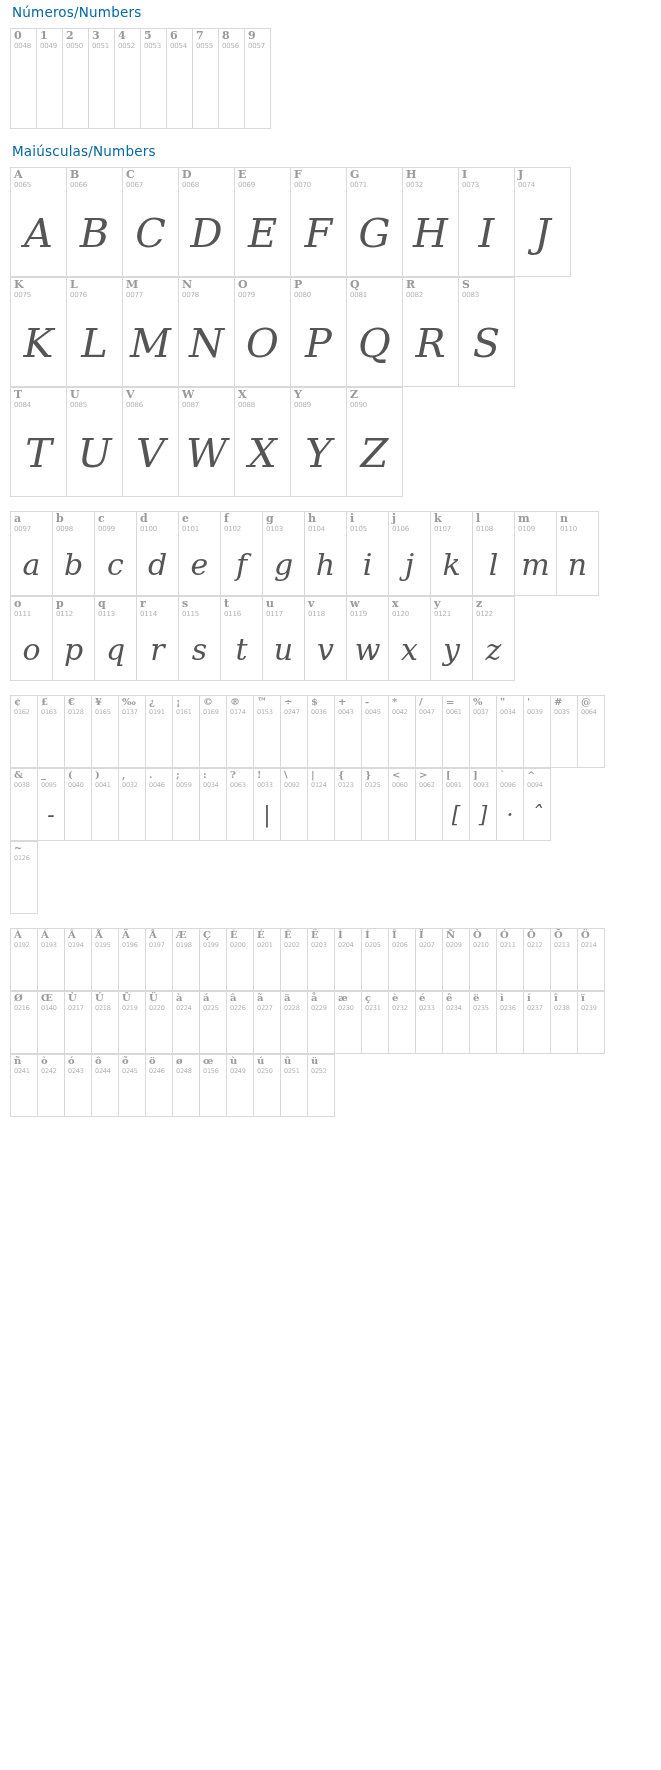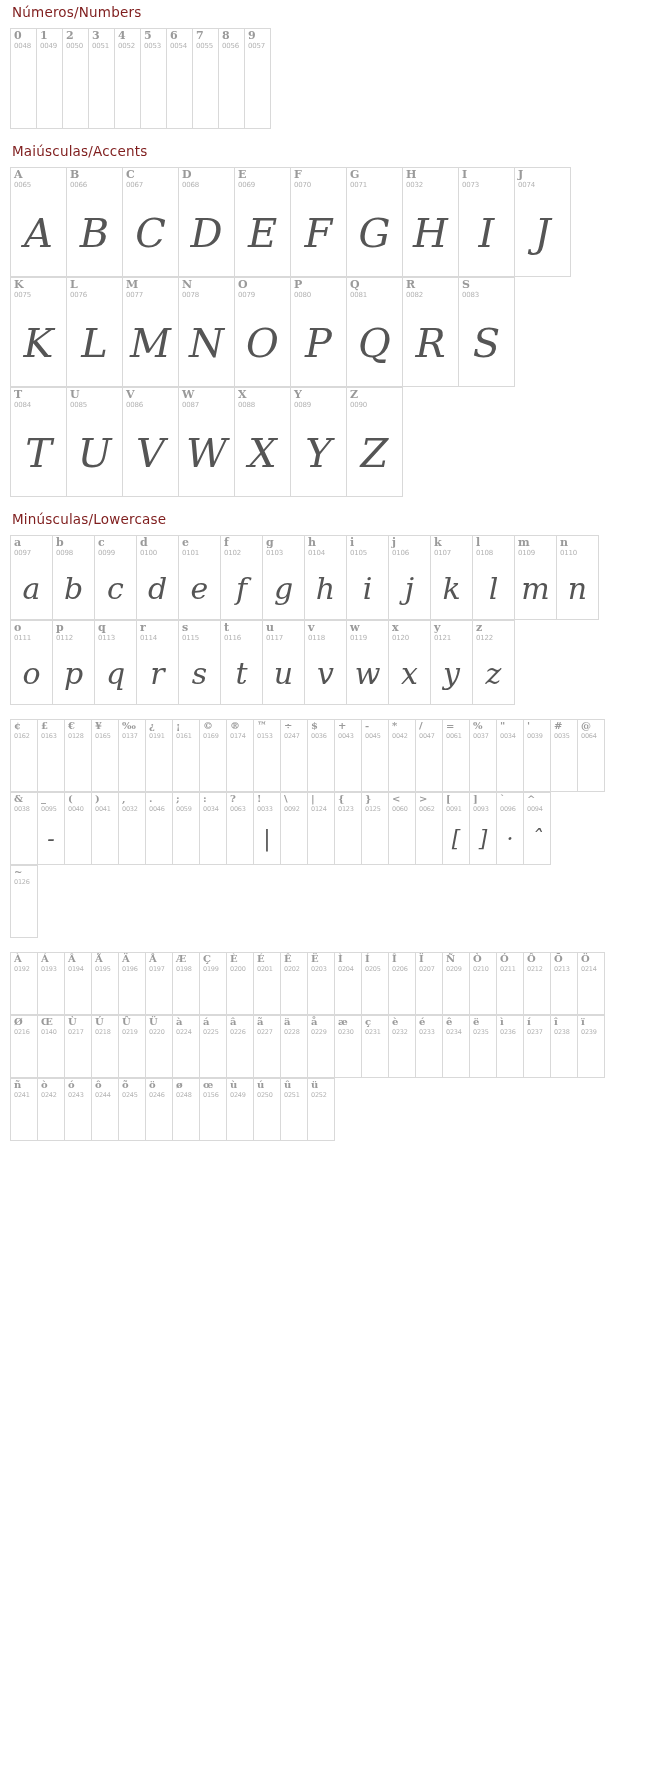--- a/index.html
+++ b/index.html
@@ -17,21 +17,21 @@
     width: 661px;
     box-sizing: border-box;
     padding: 0 10px 10px 10px;
   }
   .section {
     margin-bottom: 14px;
   }
   .section-title {
     font-family: "DejaVu Sans", sans-serif;
     font-size: 13.5px;
-    color: #7f1d1d;
+    color: #0369a1;
     letter-spacing: 0.2px;
     margin: 0 0 8px 2px;
   }
   .section:first-child .section-title {
     margin-top: 4px;
   }
   .glyph-rows {
     display: block;
   }
   .glyph-row {
@@ -171,21 +171,21 @@
               <div class="glyph-head">
                 <span class="glyph-char">9</span>
                 <span class="glyph-code">0057</span>
               </div>
               <div class="glyph-art"></div>
             </div>
           </div>
         </div>
       </div>
       <div class="section">
-        <div class="section-title">Maiúsculas/Accents</div>
+        <div class="section-title">Maiúsculas/Numbers</div>
         <div class="glyph-rows sz-up">
           <div class="glyph-row">
             <div class="glyph-cell">
               <div class="glyph-head">
                 <span class="glyph-char">A</span>
                 <span class="glyph-code">0065</span>
               </div>
               <div class="glyph-art">A</div>
             </div>
             <div class="glyph-cell">
@@ -364,21 +364,20 @@
               <div class="glyph-head">
                 <span class="glyph-char">Z</span>
                 <span class="glyph-code">0090</span>
               </div>
               <div class="glyph-art">Z</div>
             </div>
           </div>
         </div>
       </div>
       <div class="section">
-        <div class="section-title">Minúsculas/Lowercase</div>
         <div class="glyph-rows sz-low">
           <div class="glyph-row">
             <div class="glyph-cell">
               <div class="glyph-head">
                 <span class="glyph-char">a</span>
                 <span class="glyph-code">0097</span>
               </div>
               <div class="glyph-art">a</div>
             </div>
             <div class="glyph-cell">

